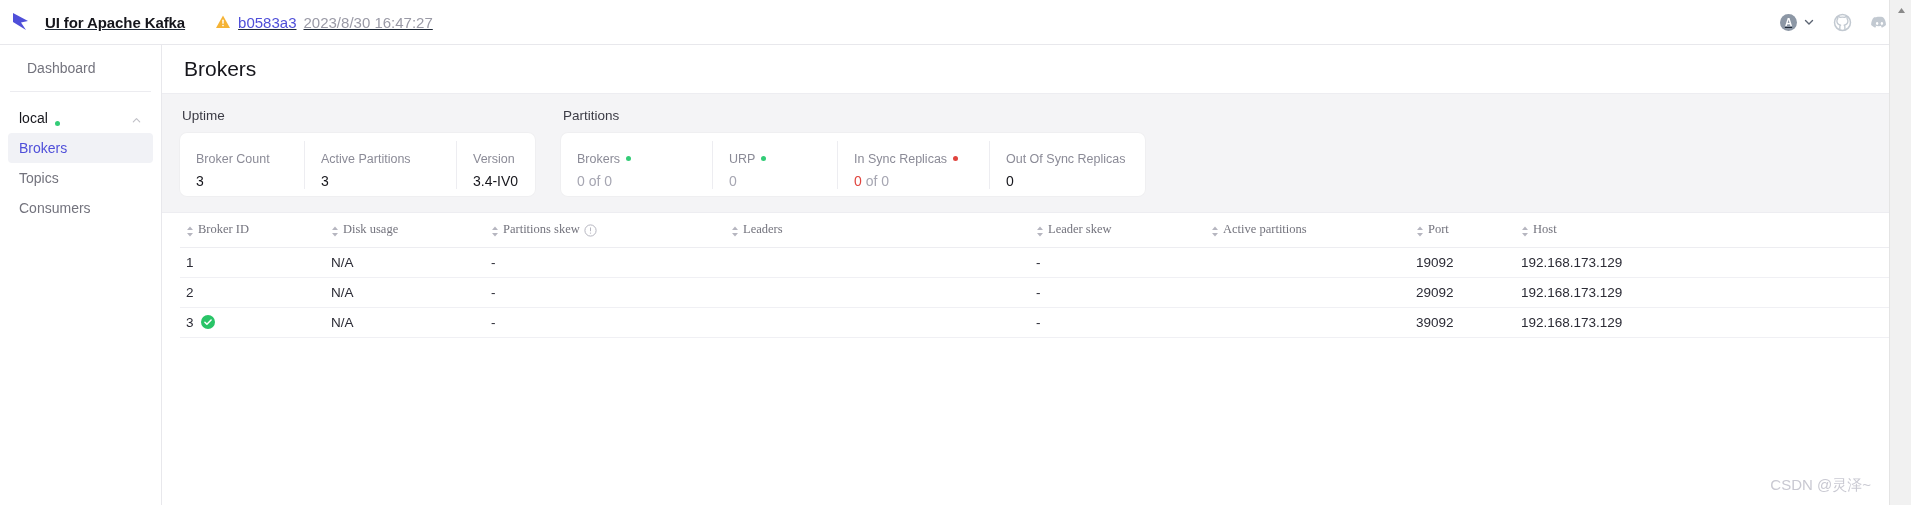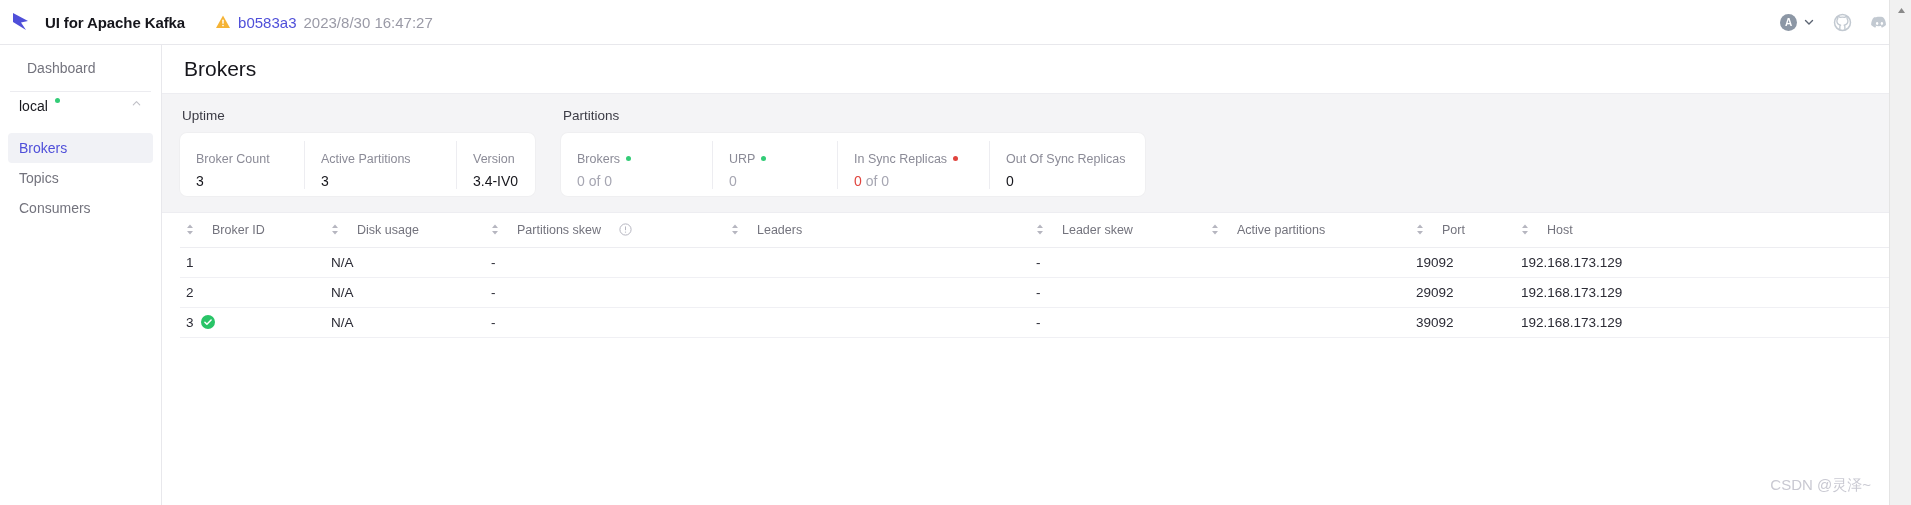--- a/index.html
+++ b/index.html
@@ -9,21 +9,21 @@
     background:#ffffff; color:#1f2937;
     overflow:hidden;
   }
   .app { width:1911px; height:505px; display:flex; flex-direction:column; position:relative; }
 
   
   .header {
     height:45px; flex:0 0 45px;
     display:flex; 
     border-bottom:1px solid #e8e8ec;
-    background:#fff; padding:0 14px 0 10px;
+    background:#fff; padding:0 14px 0 10px;text-decoration:underline;
   }
   .brand { display:flex; align-items:center; gap:9px; }
   .logo { width:26px; height:26px; display:block; }
   .brand-title { font-size:15px; font-weight:bold; color:#16161c; letter-spacing:-0.1px; white-space:nowrap; }
   .version-block { display:flex; align-items:center; gap:7px; margin-left:30px; }
   .warn-icon { width:16px; height:16px; display:block; }
   .commit-link { font-size:15px; color:#4f4fd9; text-decoration:none; white-space:nowrap; }
   .commit-time { font-size:15px; color:#9a9aa6; white-space:nowrap; }
   .header-spacer { flex:1 1 auto; }
   .header-right { display:flex; align-items:center; gap:18px; padding-right:8px; }
@@ -49,21 +49,21 @@
   .nav-top { padding:0 16px; }
   .nav-item {
     display:flex; align-items:center;
     height:30px; padding:0 11px;
     font-size:14px; color:#73737d;
     border-radius:4px; cursor:pointer;
     white-space:nowrap;
   }
   .divider { height:1px; background:#ececf0; margin:8px 10px 6px 10px; }
   .cluster-row {
-    display:flex; align-items:flex-start;
+    display:flex; align-items:flex-end;
     height:28px; margin:3px 8px; padding:0 11px;
     cursor:pointer; border-radius:4px;
   }
   .cluster-name { font-size:14px; color:#16161c; }
   .status-dot { width:5px; height:5px; border-radius:50%; background:#33cc77; margin-left:7px; }
   .cluster-spacer { flex:1 1 auto; }
   .chev-up { width:11px; height:11px; display:block; opacity:.55; }
   .sub-nav { padding:4px 8px 0 8px; }
   .sub-item {
     display:flex; align-items:center;
@@ -117,21 +117,21 @@
 
   
   .table-wrap { flex:1 1 auto; padding:0 18px; overflow:hidden; }
   table { width:100%; border-collapse:collapse; table-layout:fixed; }
   thead th {
     height:34px; text-align:left;
     font-size:12.5px; font-weight:normal; color:#73737d;
     border-bottom:1px solid #ededf1;
     padding:0 6px; white-space:nowrap;
   }
-  .th-inner { display:flex; align-items:center; gap:18px; cursor:pointer; }
+  .th-inner { display:flex; align-items:flex-end; gap:4px; cursor:pointer;font-family:Liberation Serif, serif; }
   .sort-ico { width:8px; height:11px; display:block; flex:0 0 8px; }
   .info-ico { width:13px; height:13px; display:block; }
   tbody td {
     height:30px; font-size:13.5px; color:#2b2b35;
     border-bottom:1px solid #f0f0f4;
     padding:0 6px; white-space:nowrap;
   }
   .id-cell { display:flex; align-items:center; gap:7px; }
   .check-badge { width:14px; height:14px; display:block; }
 

